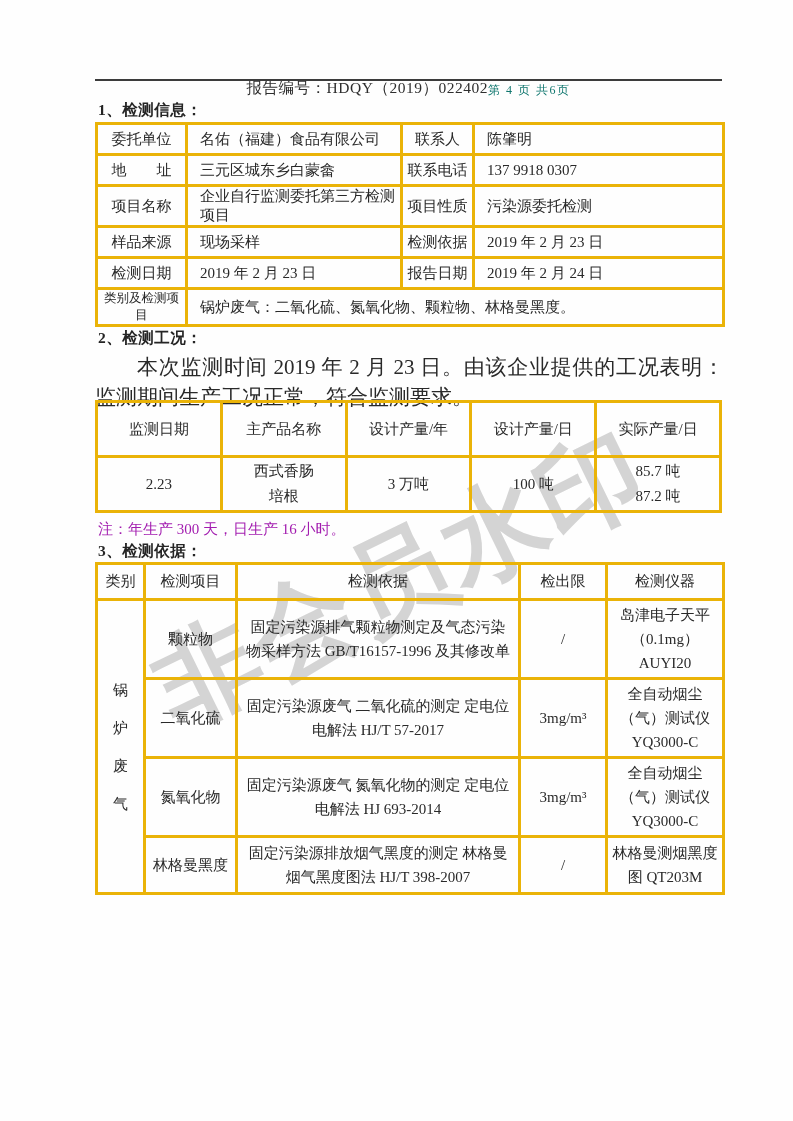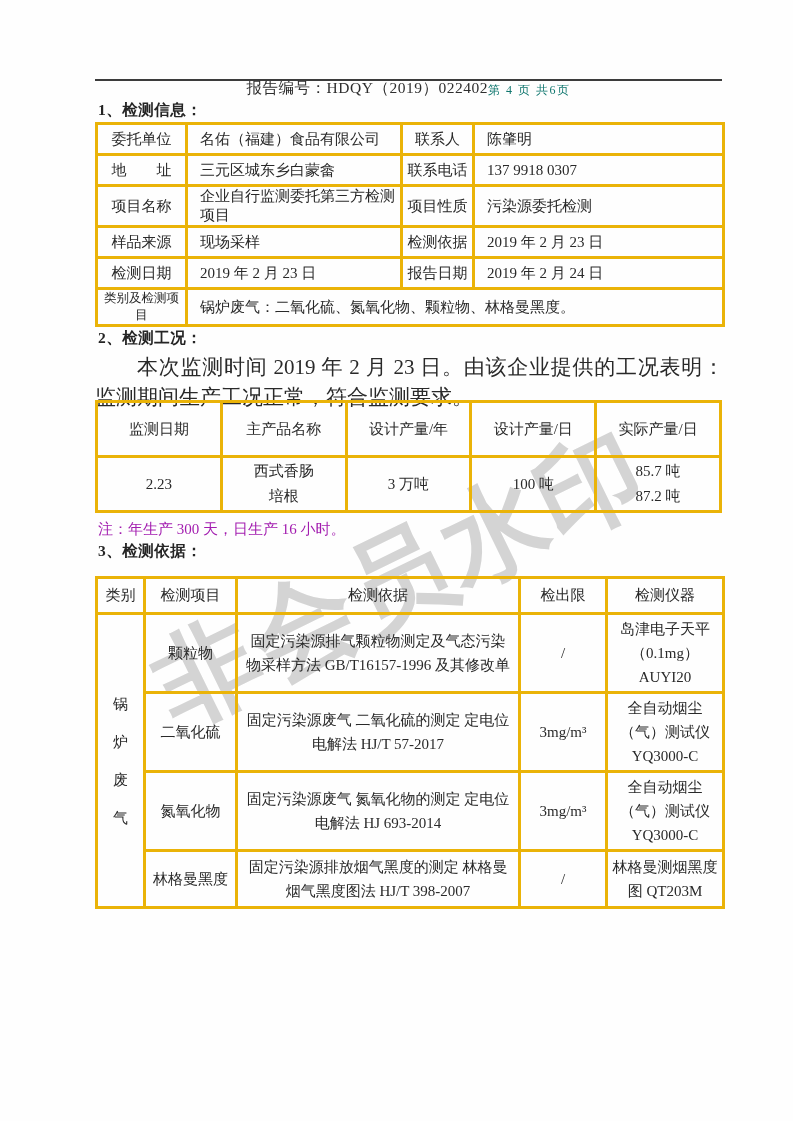--- a/index.html
+++ b/index.html
@@ -89,21 +89,21 @@
 
   
   .para {
     position: absolute; left: 95px; top: 352px; width: 629px;
     font-size: 21px; line-height: 30px;
     text-indent: 2em; text-align: justify;
     color: #292929;
   }
 
   
-  #table3 { top: 576px; }
+  #table3 { top: 562px; }
   #table3 tr.hdr { height: 36px; }
   #table3 tr.r1 { height: 58px; }
   #table3 tr.r2 { height: 60px; }
   #table3 tr.r3 { height: 60px; }
   #table3 tr.r4 { height: 57px; }
   #table3 td.basis { padding: 2px 6px; line-height: 24px; }
   #table3 td.instr { padding: 2px 4px; line-height: 24px; }
   #table3 td.category { padding: 0 8px; line-height: 38px; margin-top: 11px; }
 </style>
 </head>

